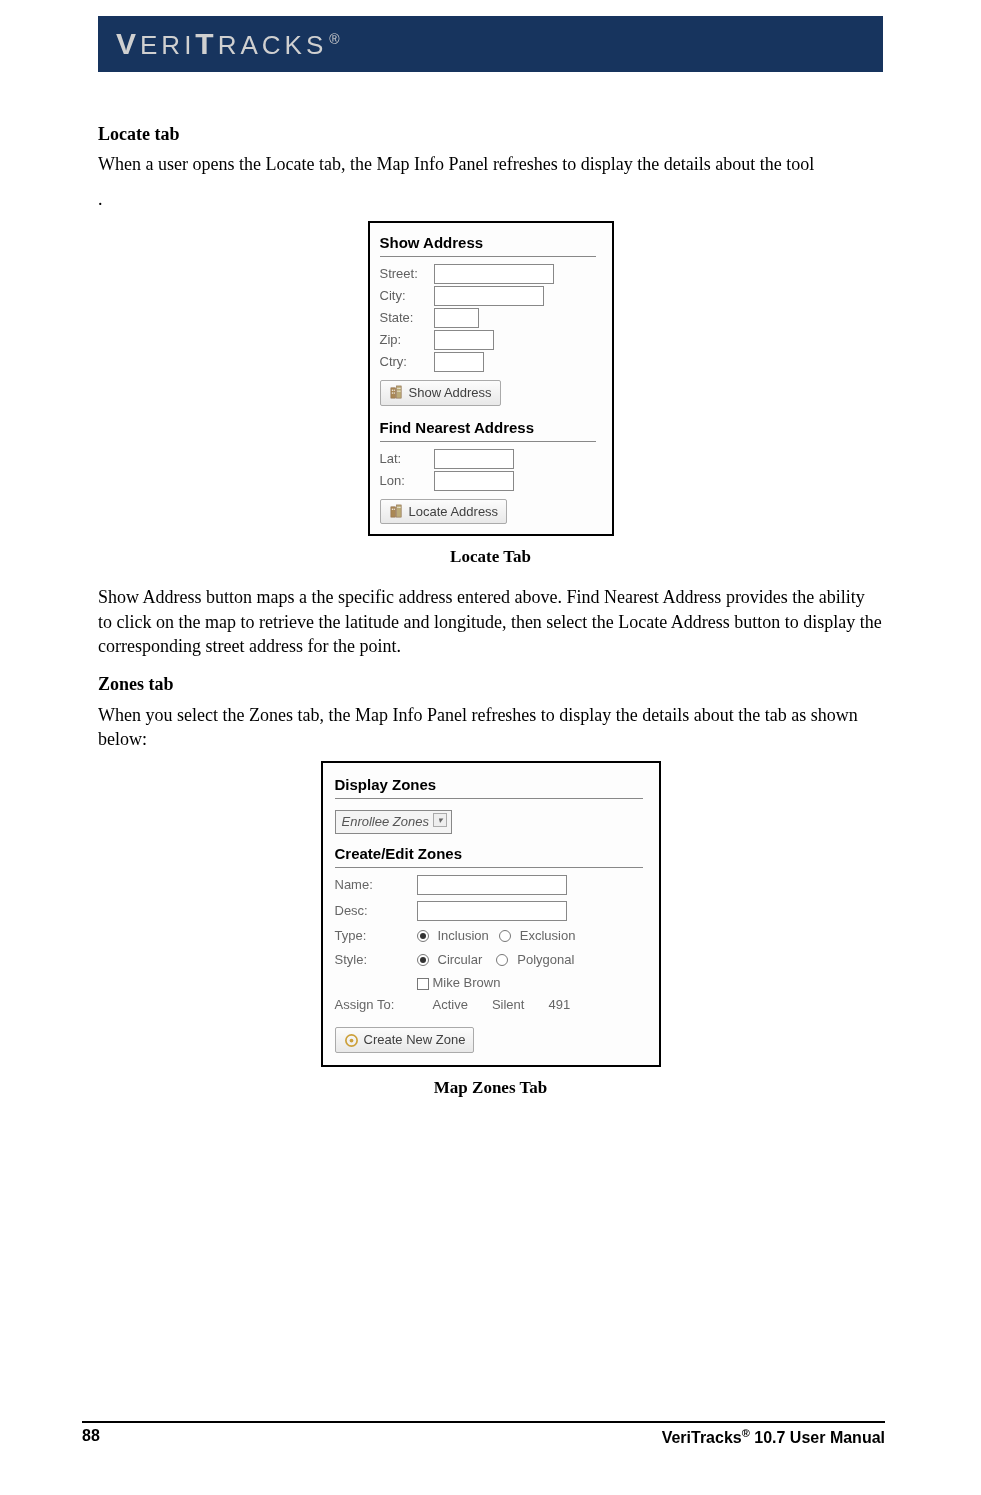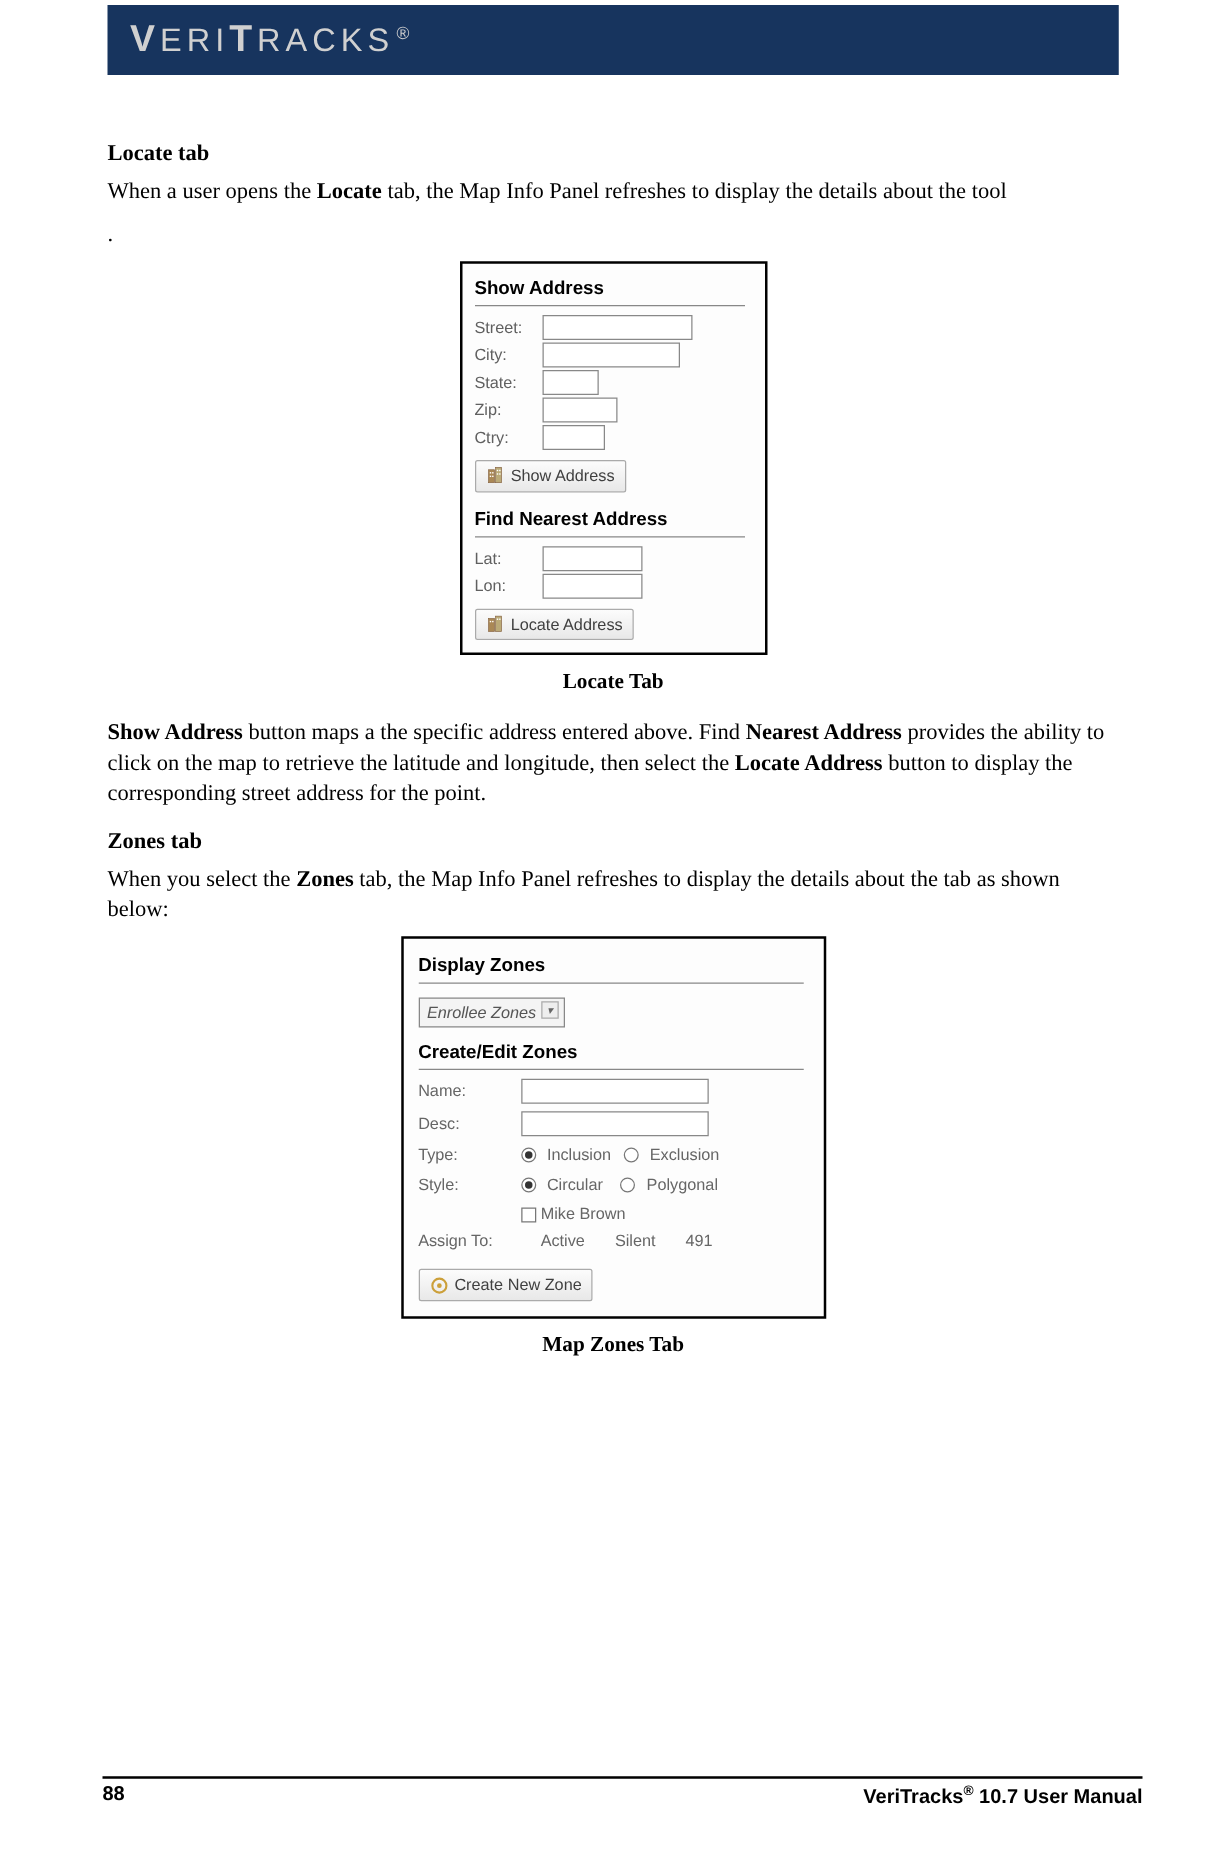--- a/index.html
+++ b/index.html
@@ -5,21 +5,21 @@
   * { box-sizing: border-box; }
   body {
     margin: 0;
     font-family: "Times New Roman", Times, serif;
     background: #fff;
     width: 981px;
     min-height: 1495px;
     position: relative;
   }
   .page {
-    padding: 4px;
+    padding: 16px;
     position: relative;
     min-height: 1495px;
   }
   .brand-bar {
     background: #17345e;
     height: 56px;
     margin: 0 82px 0 82px;
     display: flex;
     align-items: center;
     padding-left: 18px;
@@ -35,21 +35,21 @@
   .brand-bar .brand .t { font-weight: bold; font-size: 30px; }
   .brand-bar .reg { font-size: 14px; vertical-align: super; margin-left: 2px; }
   .content {
     padding: 50px 82px 0 82px;
     font-size: 18px;
     line-height: 1.35;
     color: #000;
   }
   .h { font-weight: bold; margin-bottom: 4px; font-size: 18px; }
   .p { margin: 6px 0 10px 0; }
-  .bold { font-weight: bold; }
+  .bold { font-weight: normal; }
   .figure-wrap { text-align: center; margin: 6px 0 14px 0; }
   .caption { font-weight: bold; margin-top: 10px; font-size: 17px; }
   .panel1 {
     display: inline-block;
     text-align: left;
     border: 2px solid #000;
     padding: 10px 16px 10px 10px;
     font-family: Verdana, Tahoma, Arial, sans-serif;
     font-size: 14px;
     color: #505050;
@@ -160,21 +160,21 @@
   }
   .radio-look.sel::after { content:''; width:6px; height:6px; background:#333; border-radius:50%; }
   .chk-look {
     width:12px; height:12px; border:1px solid #777; display:inline-block;
     margin-right:4px; background:#fff; vertical-align:middle;
   }
   .footer-line {
     position: absolute;
     bottom: 48px;
     left: 82px;
-    right: 67px;
+    right: 96px;
     border-top: 2px solid #000;
     padding-top: 4px;
     display:flex;
     justify-content:space-between;
     font-family: Arial, sans-serif;
     font-weight: bold;
     font-size: 16px;
   }
   .footer-line .reg2 { font-size: 11px; vertical-align: super; }
 </style>

